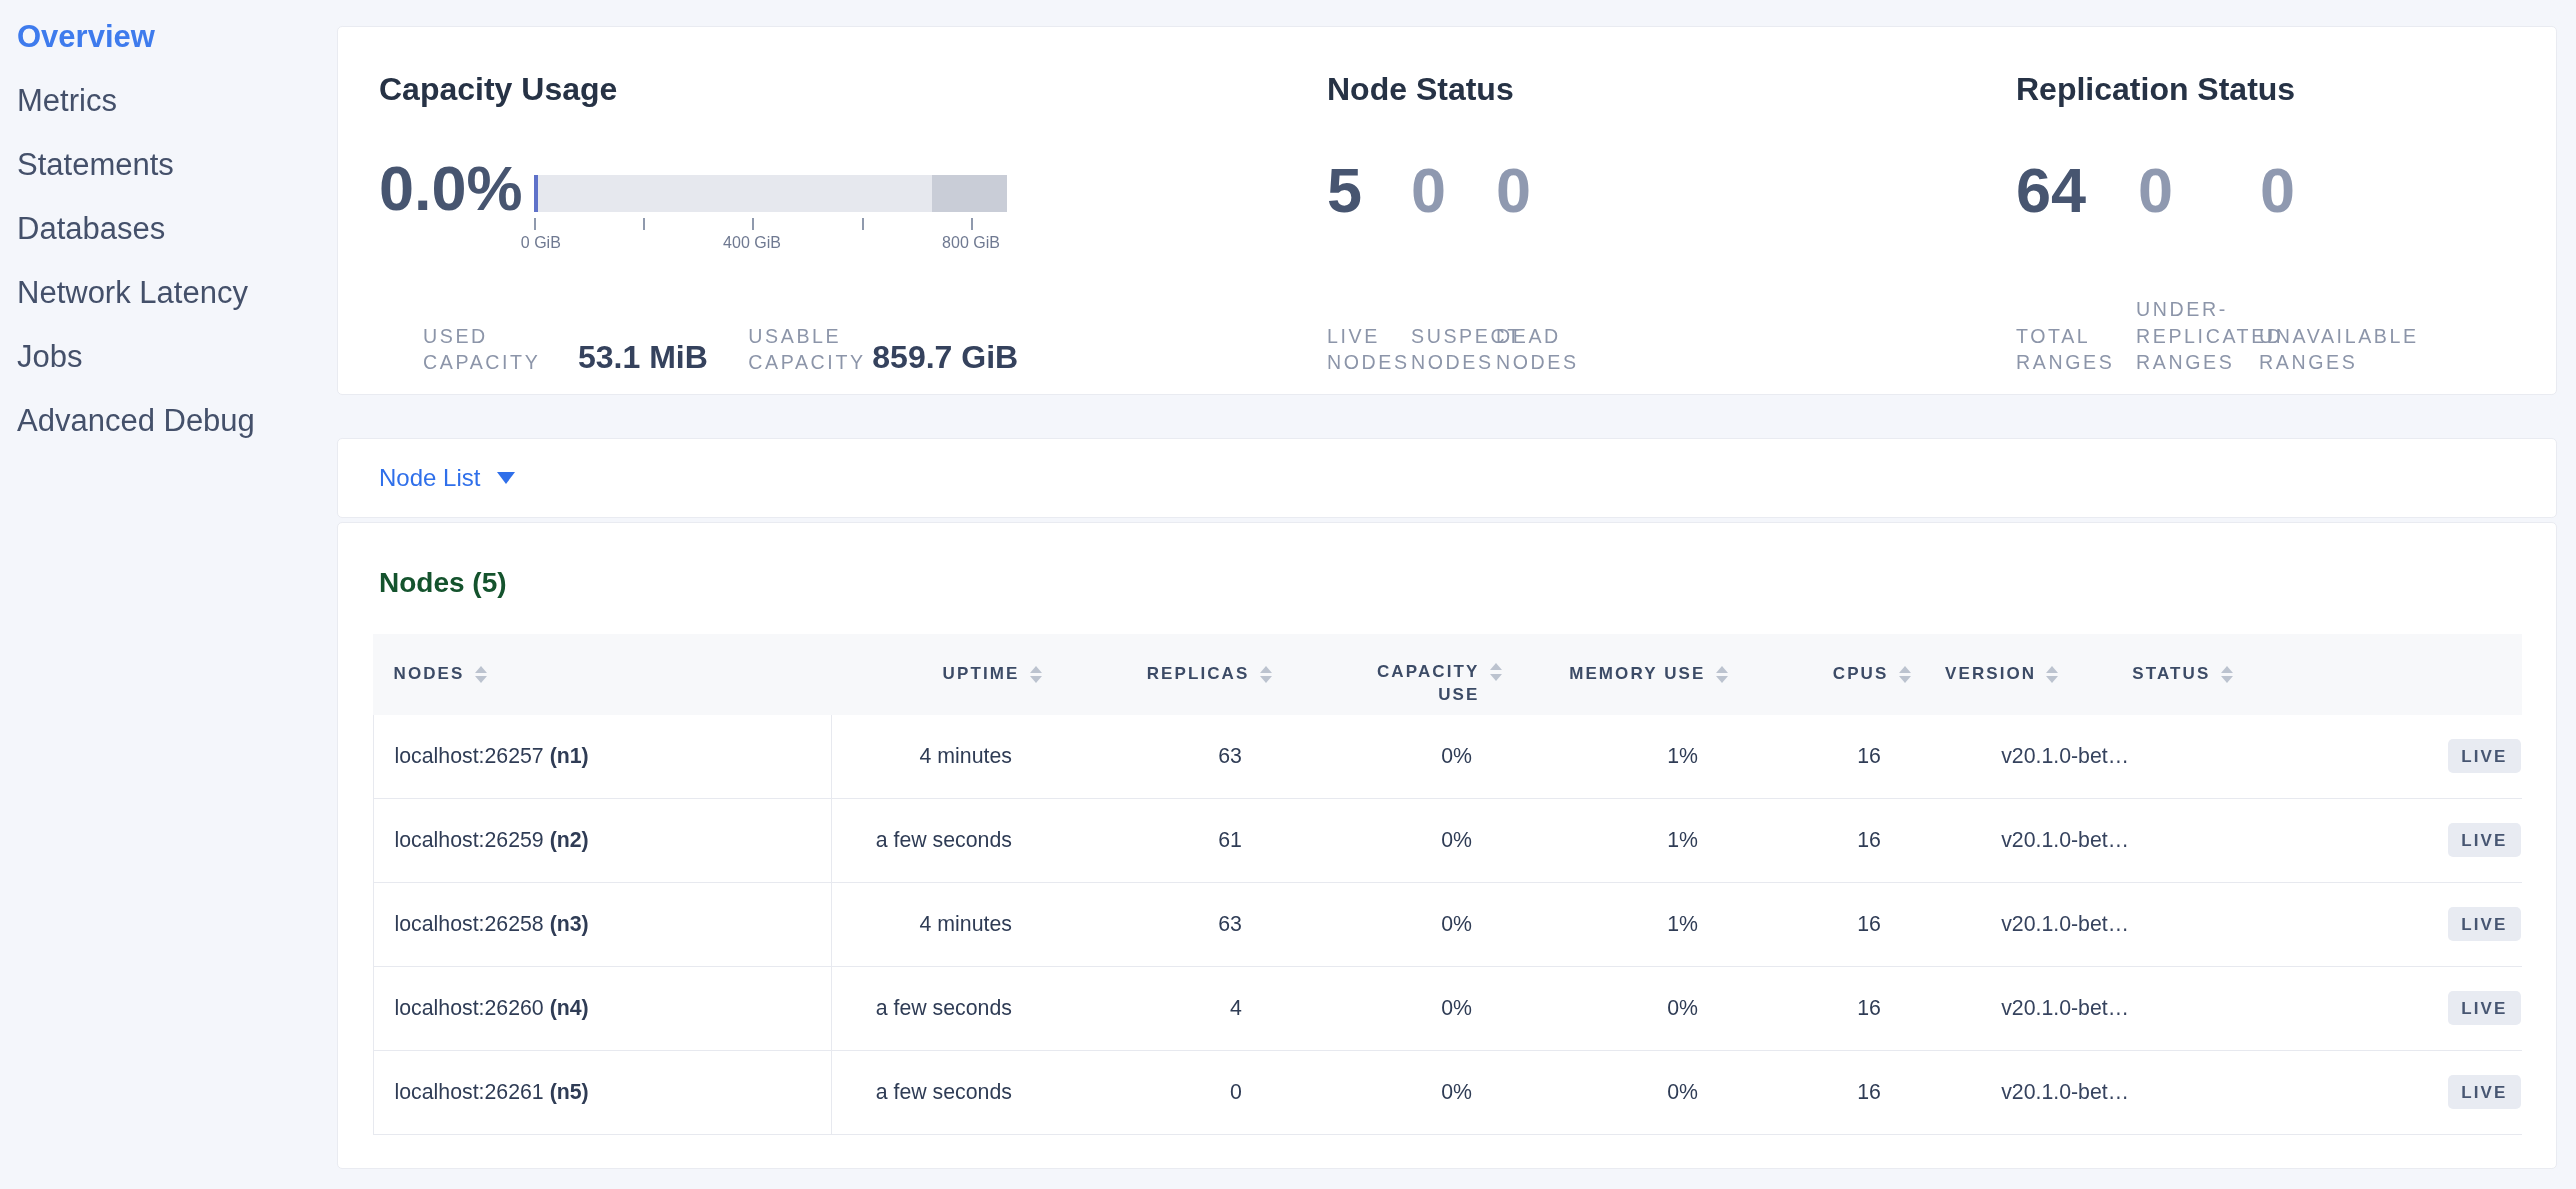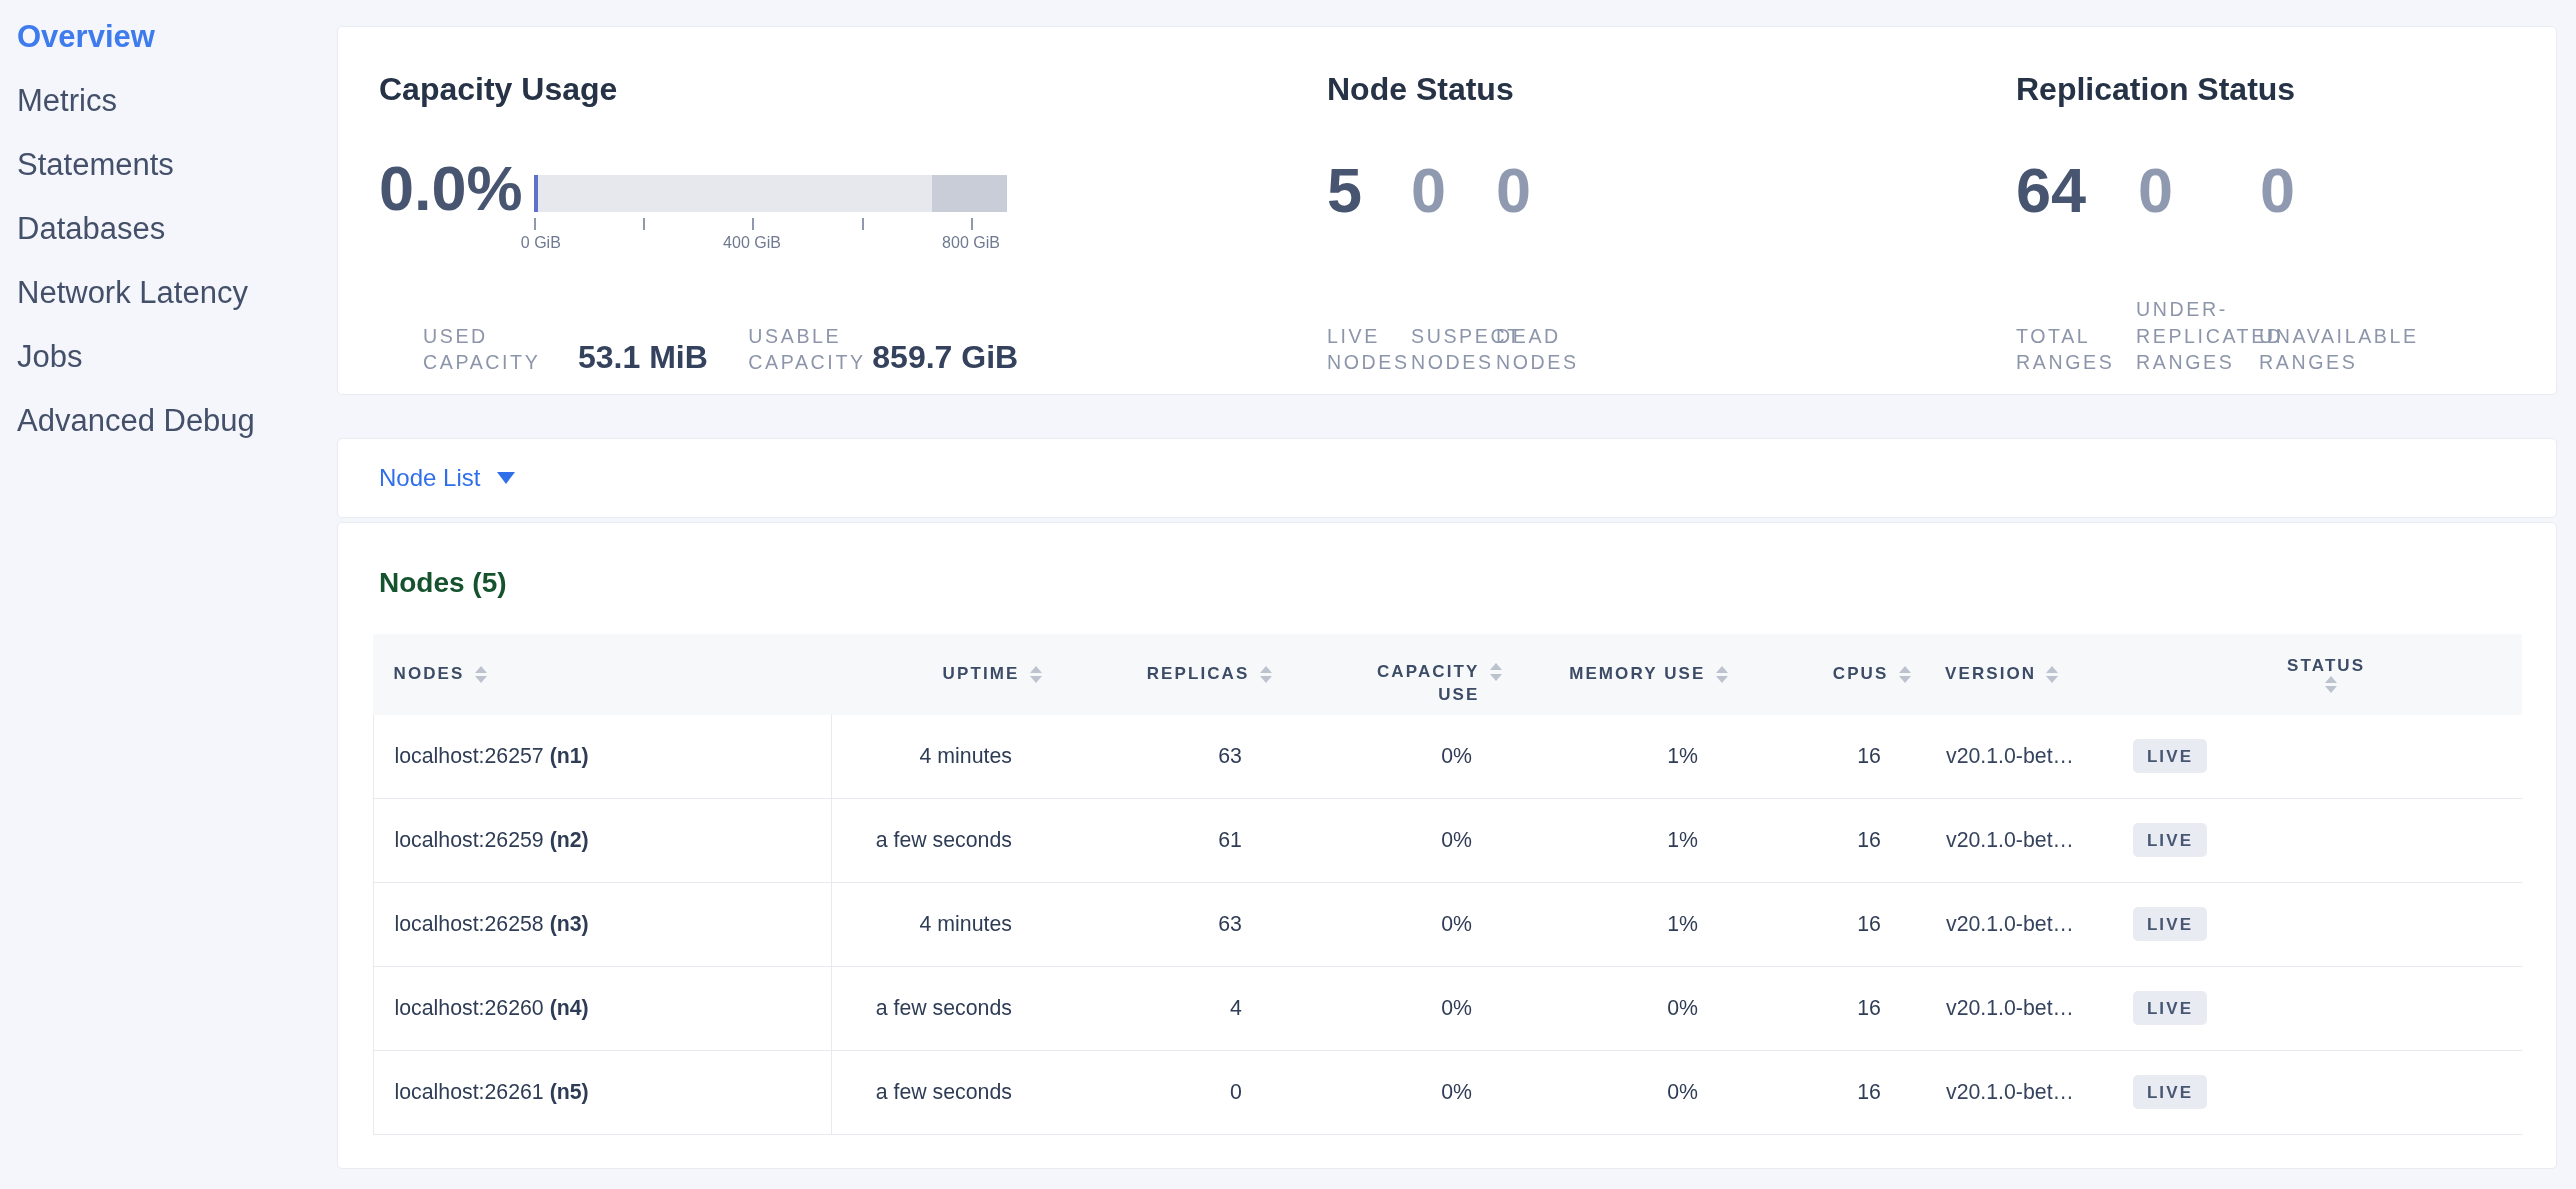--- a/index.html
+++ b/index.html
@@ -67,32 +67,32 @@
     align-items:center;
   }
   .tbl-header { height:81px; background:#f7f8fa; }
   .hcell {
     font-size:17px; font-weight:bold; letter-spacing:2.1px; color:#3c4b66;
     display:flex; align-items:center; cursor:pointer; white-space:nowrap;
   }
   .hcell.first { padding-left:20.5px; }
   .hcell.num { justify-content:flex-end; margin-right:-25.6px; }
   .hcell.ver { padding-left:60px; }
-  .hcell.stat { padding-left:4.3px;flex-direction:column; }
+  .hcell.stat { padding-left:4.3px; }
   .hlines { text-align:right; line-height:23px; }
   .sort { display:inline-flex; flex-direction:column; margin-left:10.2px; }
   .sort i { display:block; width:0; height:0; border-left:6px solid transparent; border-right:6px solid transparent; }
   .sort .up { border-bottom:7.7px solid #bcc3cf; margin-bottom:3.4px; }
   .sort .dn { border-top:7.7px solid #bcc3cf; }
   .hcell.cap-h { align-items:flex-start; padding-top:17px; }
   .hcell.cap-h .sort { margin-top:3.4px; }
 
   .tbody { border-left:0.9px solid #e7e9ef; }
   .tbl-row { height:84px; background:#fff; border-bottom:0.9px solid #e7e9ef; font-size:21.3px; color:#2f3c55; }
-  .cell { white-space:nowrap; }
+  .cell { white-space:nowrap;text-align:right; }
   .c-first { padding-left:20.5px; align-self:stretch; display:flex; align-items:center; border-right:0.9px solid #e7e9ef; }
   .c-num { text-align:right; padding-right:5.1px; }
   .c-ver { padding-left:60px; color:#36435e; }
   .c-stat { padding-left:4.3px; }
   .addr { cursor:pointer; }
   .addr b { font-weight:bold; }
   .badge {
     display:inline-block; background:#e8ebf2; color:#475672; border-radius:5.1px;
     font-size:17px; font-weight:bold; letter-spacing:2.1px; padding:8.5px 13.6px; line-height:1;
   }

